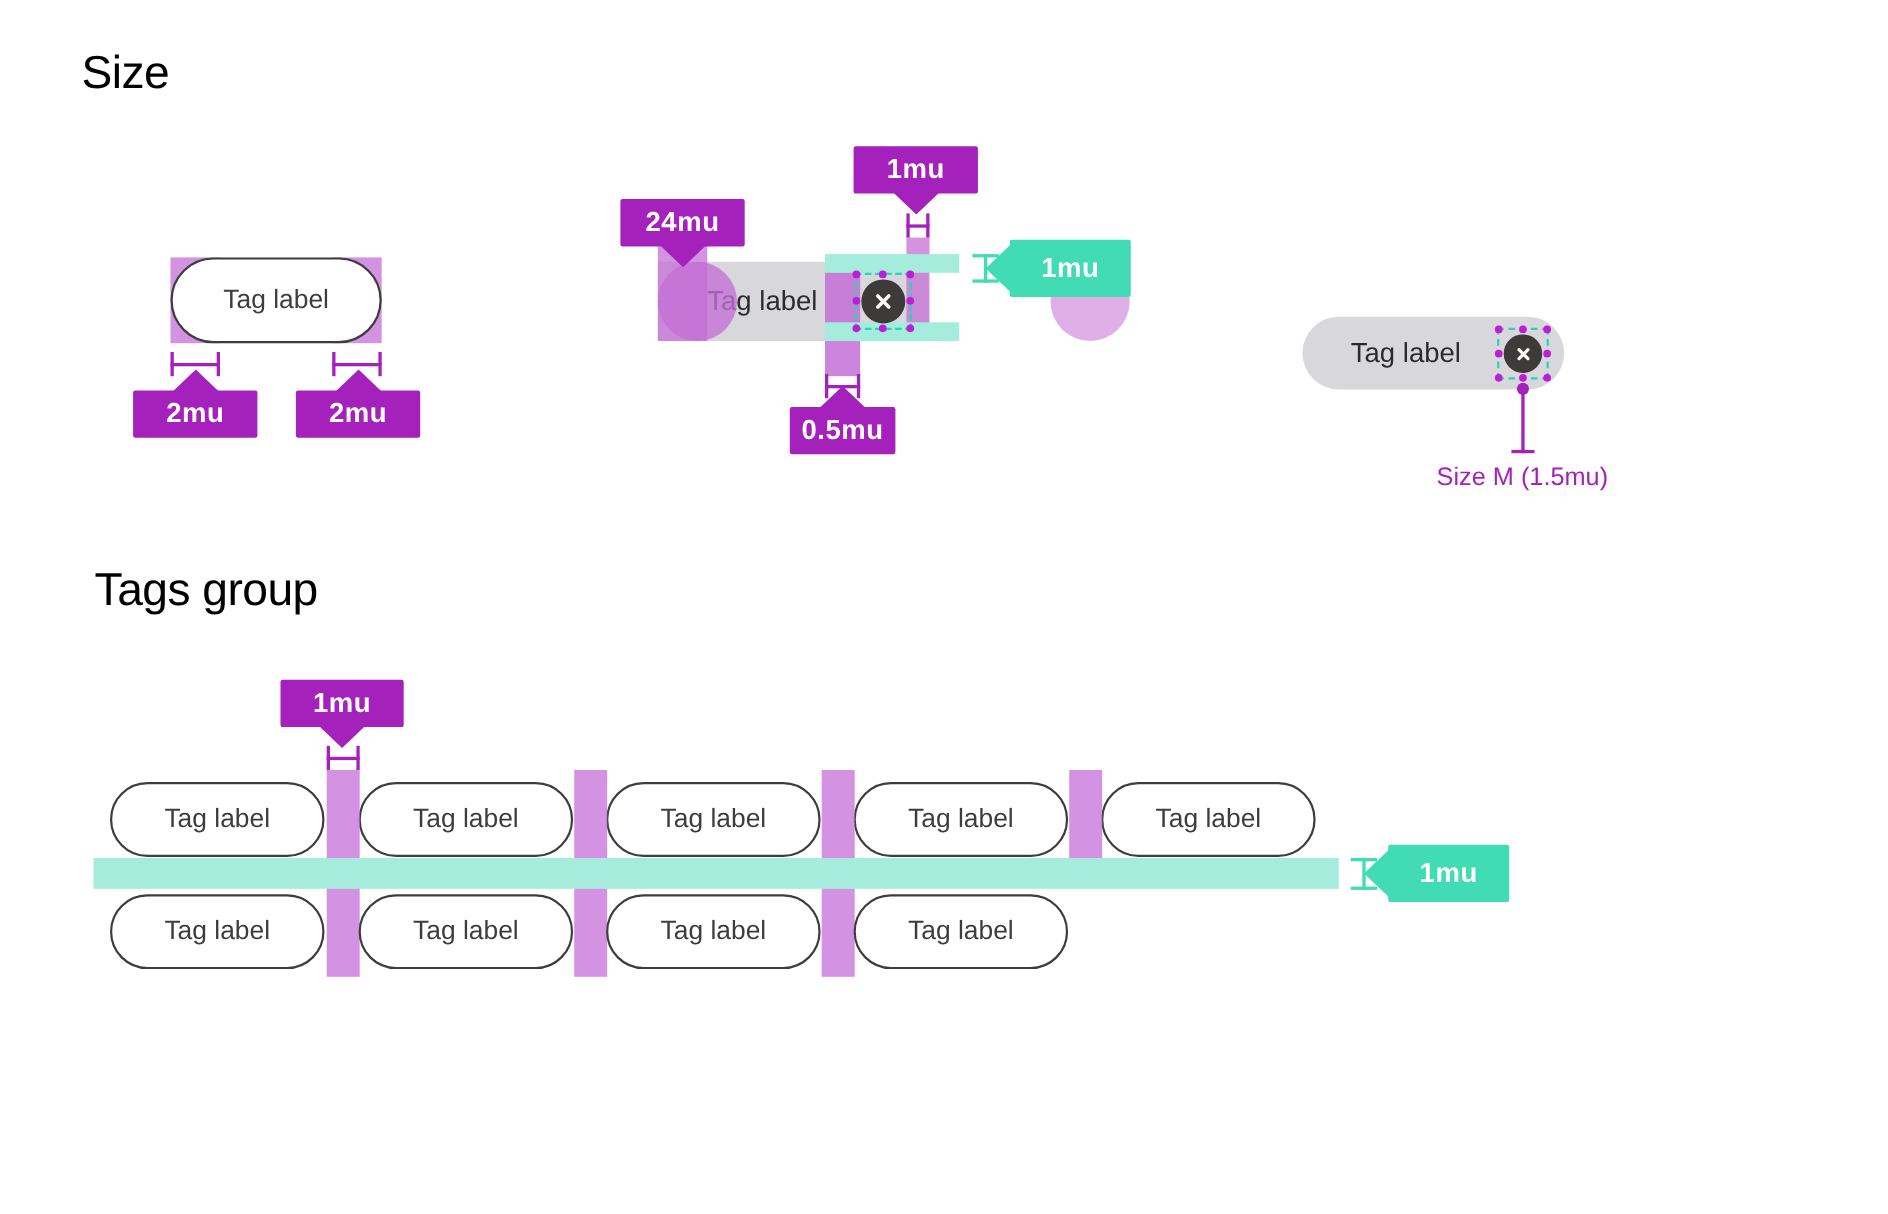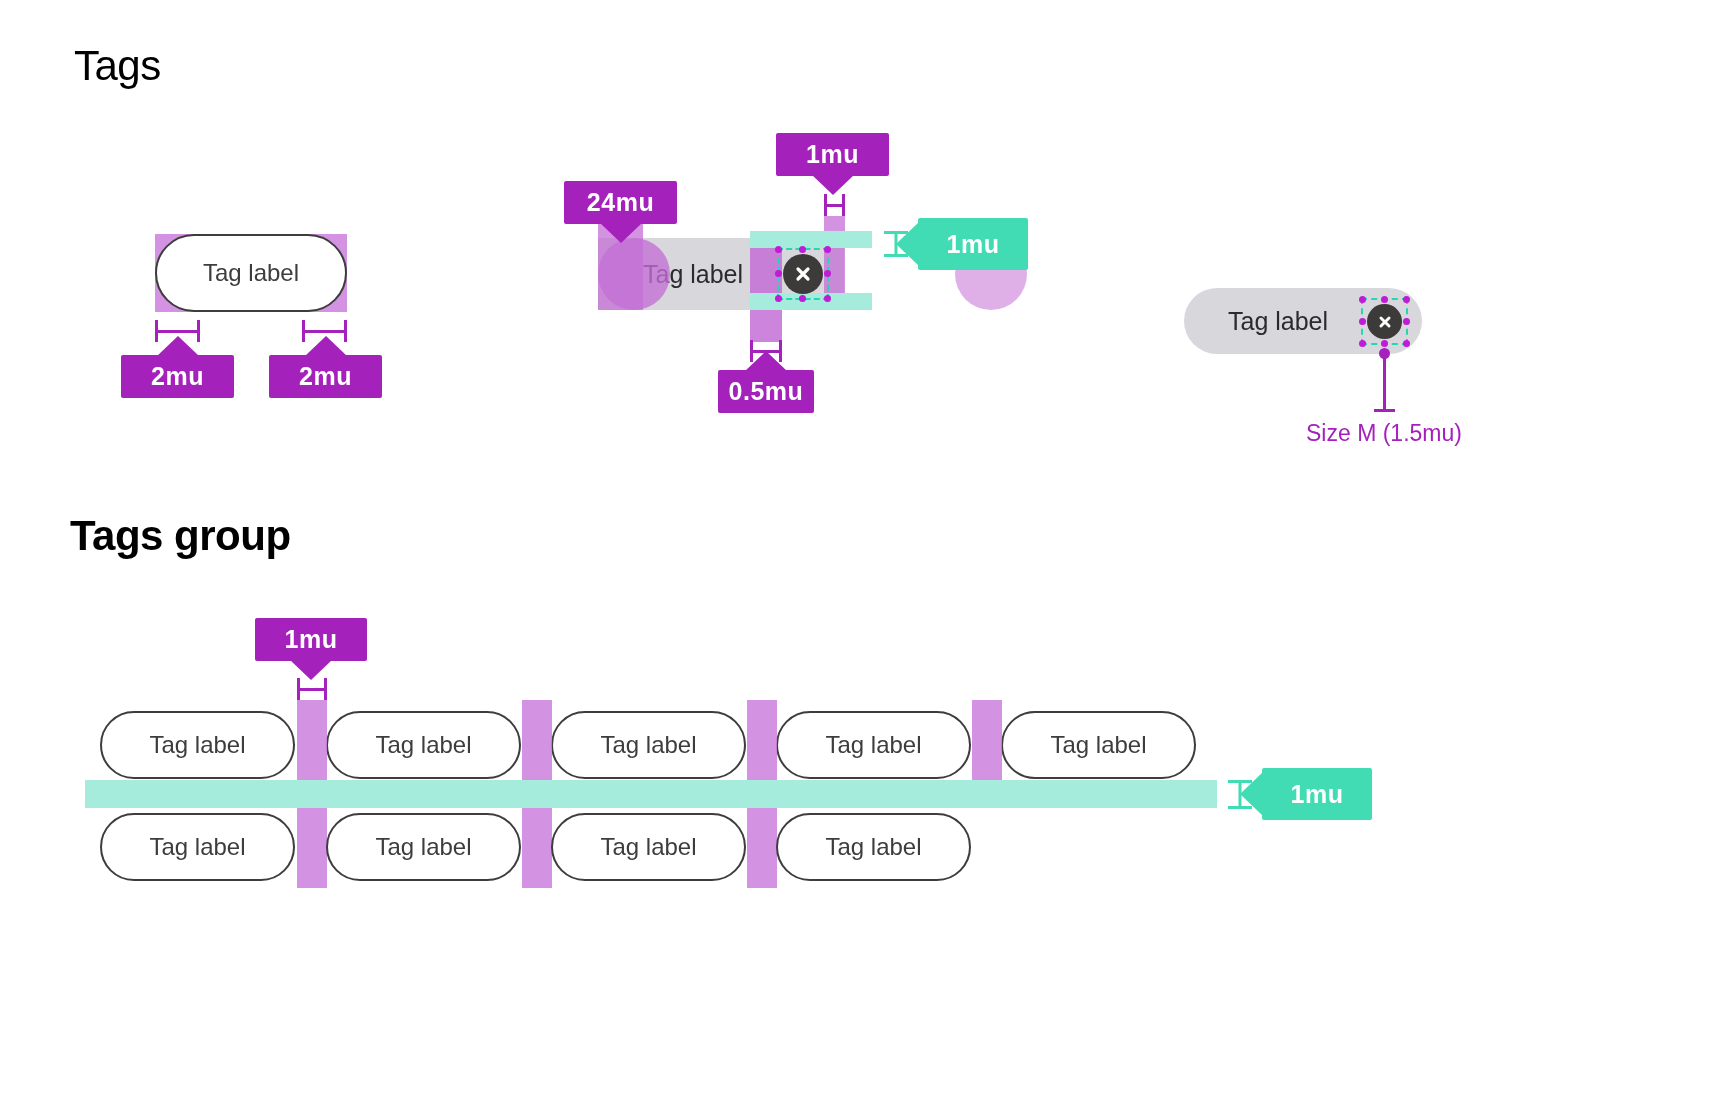--- a/index.html
+++ b/index.html
@@ -16,21 +16,21 @@
   
   .section-title{
     position:absolute;
     font-size:42px;
     font-weight:400;
     color:#000000;
     letter-spacing:-0.5px;
     white-space:nowrap;
   }
   #title-tags{left:74px;top:42px;}
-  #title-tags-group{left:70px;top:512px;font-weight:bold;}
+  #title-tags-group{left:86px;top:512px;}
 
   
   .pill-outline{
     position:absolute;
     box-sizing:border-box;
     border:2px solid #3d3d3d;
     border-radius:999px;
     background:#ffffff;
     display:flex;align-items:center;justify-content:center;
     color:#3d3d3d;
@@ -181,21 +181,21 @@
     border-radius:50%;
     background:#c46fd6;
     opacity:.78;
   }
 </style>
 </head>
 <body>
 
 <div class="stage">
 
-  <div class="section-title" id="title-tags">Tags</div>
+  <div class="section-title" id="title-tags">Size</div>
 
   <div>
 
     <div class="mu-band" style="left:155px;top:234px;width:45px;height:78px;"></div>
     <div class="mu-band" style="left:302px;top:234px;width:45px;height:78px;"></div>
 
     <div class="pill-outline" style="left:155px;top:234px;width:192px;height:78px;">
       <span>Tag label</span>
     </div>
 

